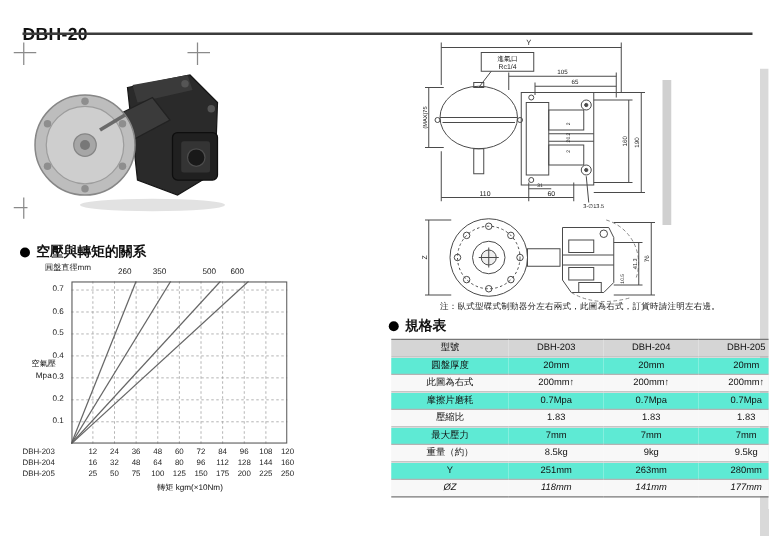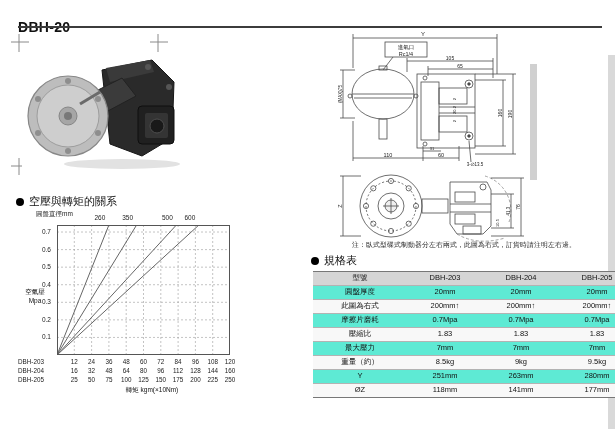--- a/index.html
+++ b/index.html
@@ -3,21 +3,21 @@
 <meta charset="utf-8">
 <style>
   html,body{margin:0;padding:0;background:#fff;}
   .page{position:relative;width:615px;height:429px;background:#fff;overflow:hidden;
         font-family:"Liberation Sans","DejaVu Sans",sans-serif;color:#111;}
   .abs{position:absolute;}
   .title{left:18px;top:19px;font-size:14px;font-weight:bold;letter-spacing:.3px;}
   .rule{left:18px;top:26px;width:584px;height:2px;background:#3c3c3c;}
   .scan-strip{background:#d9d9d9;}
   
-  .sect{display:flex;align-items:center;gap:5px;font-size:11px;font-weight:normal;}
+  .sect{display:flex;align-items:center;gap:5px;font-size:11px;font-weight:bold;}
   .bullet{width:8px;height:8px;border-radius:50%;background:#000;flex:0 0 auto;}
   
   .chart{left:14px;top:210px;width:272px;height:200px;}
   .chart .toplabel{left:22px;top:0px;font-size:6.5px;color:#222;}
   .slabel{position:absolute;top:4px;font-size:6.5px;transform:translateX(-50%);color:#222;}
   .plotwrap{left:43px;top:15px;width:173px;height:130px;}
   .ytick{position:absolute;left:0;width:37px;text-align:right;font-size:6.5px;color:#222;}
   .ylabel{left:4px;top:78px;width:34px;text-align:center;font-size:6.5px;line-height:1.35;color:#111;}
   .xrow{position:absolute;left:0;width:272px;height:9px;font-size:6.3px;color:#222;}
   .xrow .model{position:absolute;left:4px;}
@@ -25,21 +25,21 @@
   .xlabel{position:absolute;top:176px;left:138px;transform:translateX(-50%);font-size:6.5px;color:#111;white-space:nowrap;}
   
   .note{left:352px;top:240px;width:262px;font-size:6.8px;color:#222;letter-spacing:.2px;}
   
   .spec-title{left:311px;top:253px;}
   table.spec{position:absolute;left:313px;top:271px;width:298px;border-collapse:collapse;
              font-size:7.5px;table-layout:fixed;}
   table.spec td{padding:2px 3px;border-top:1px solid #b3b3b3;height:9px;line-height:1.1;
                 overflow:hidden;white-space:nowrap;text-align:center;}
   table.spec tr:first-child td{border-top:1.5px solid #777;background:#d5d5d5;}
-  table.spec tr:last-child td{border-bottom:1.5px solid #777;}
+  table.spec tr:last-child td{border-bottom:1.5px solid #777;font-style:italic;}
   table.spec tr.shade td{background:#5eead4;}
   table.spec tr.light td{background:#f8f8f8;}
   table.spec td.c0{width:88px;}
   table.spec td.cv{width:70px;}
   svg text{font-family:"Liberation Sans","DejaVu Sans",sans-serif;fill:#222;}
   .chart-title{left:16px;top:194px;}
 </style>
 </head>
 <body>
 

